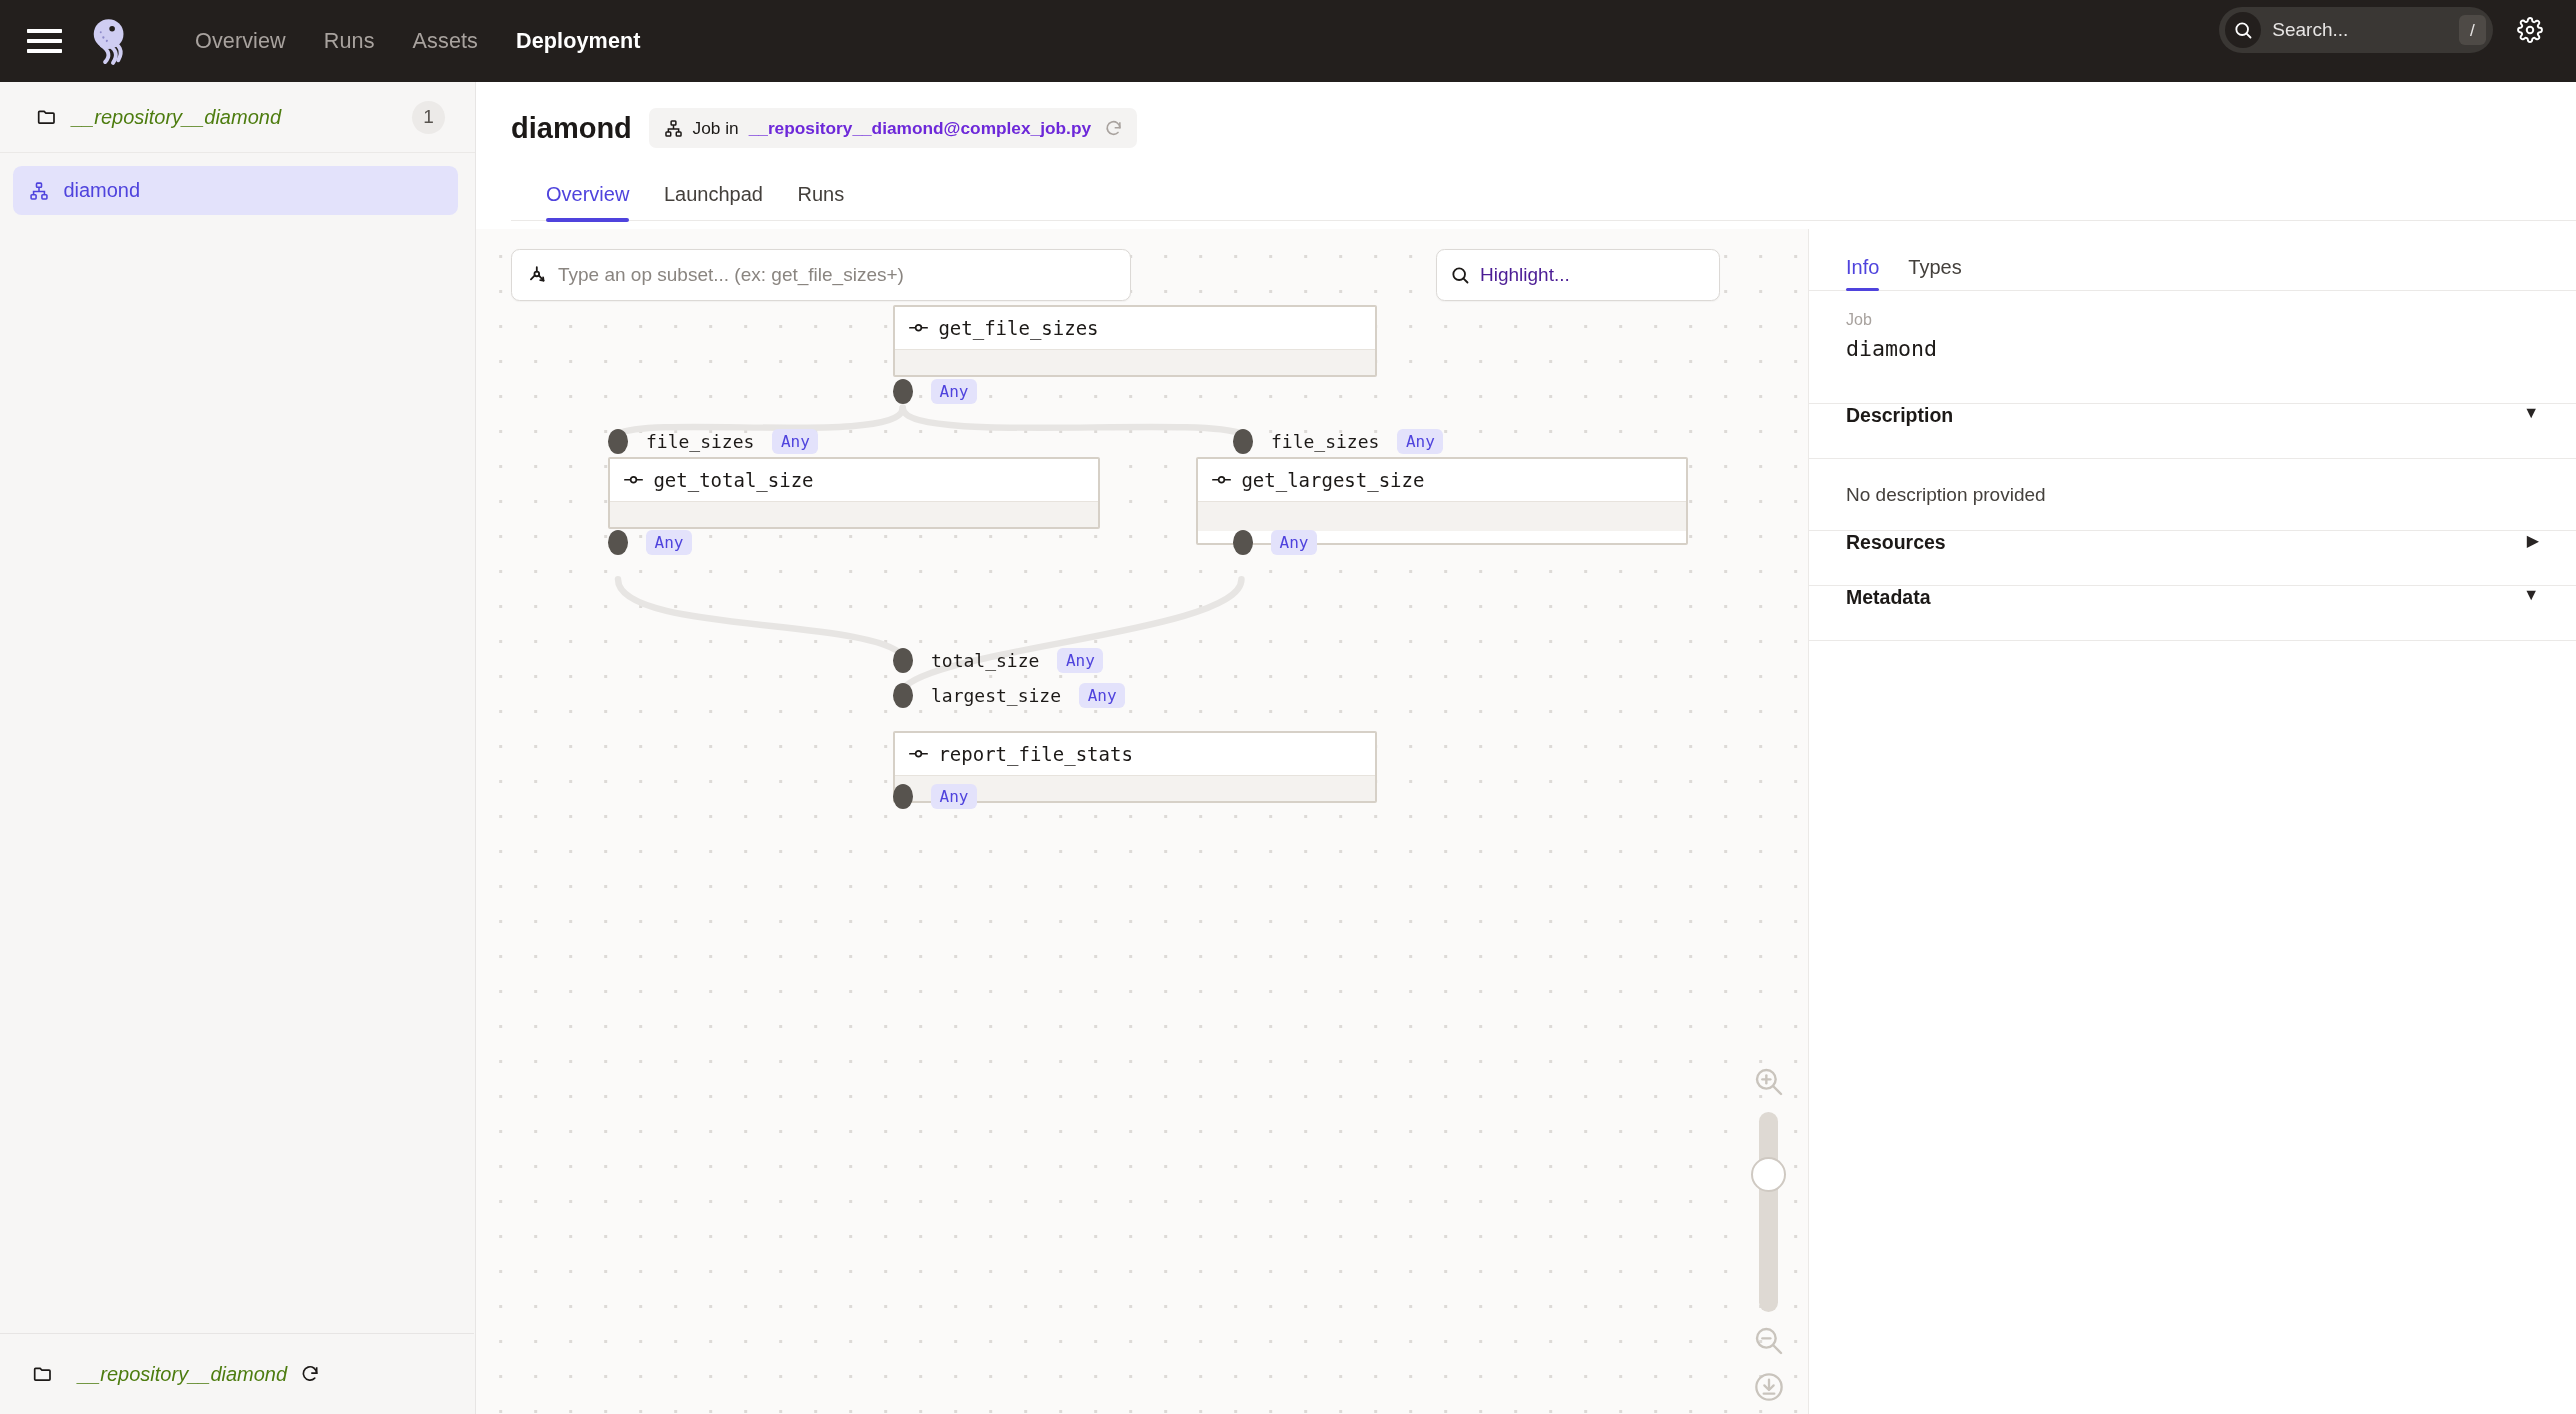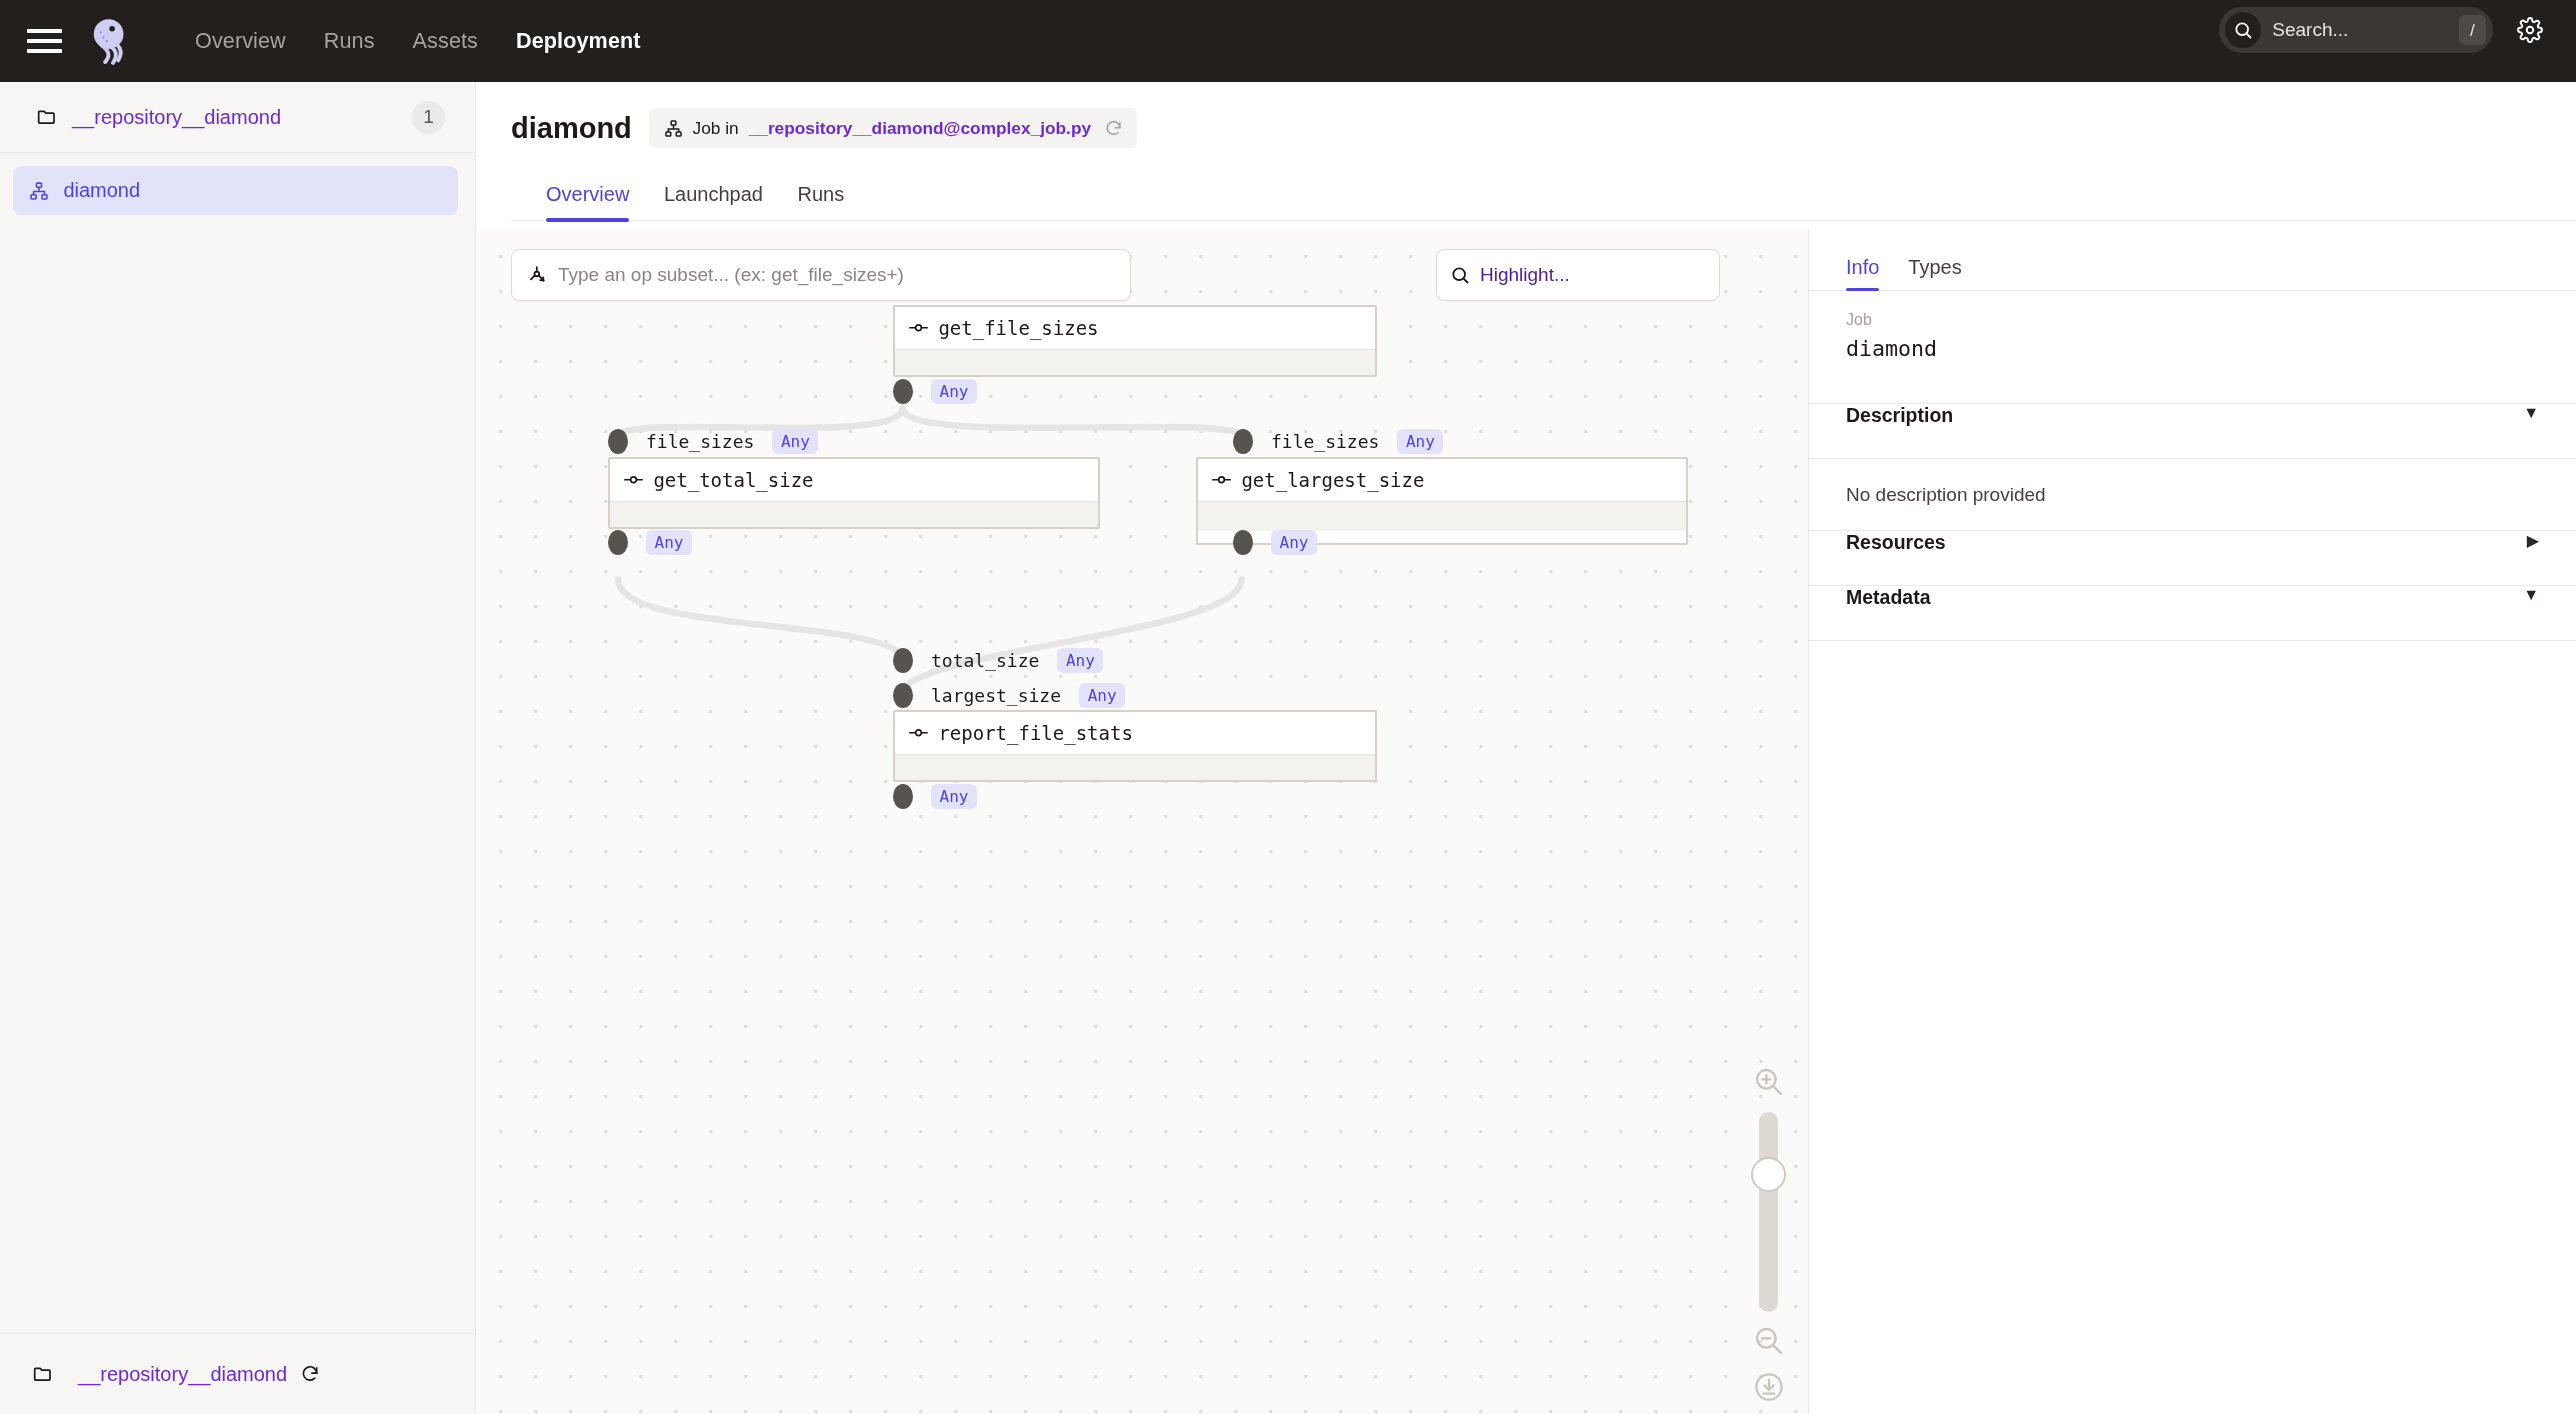--- a/index.html
+++ b/index.html
@@ -53,21 +53,21 @@
   
   .sidebar {
     position: absolute; left: 0; top: 82px; width: 476px; height: 1332px;
     background: #f7f6f5; border-right: 1.4px solid #e7e5e4;
   }
   .repo-row {
     display: flex; align-items: center; height: 71px; padding: 0 30px 0 36px;
     border-bottom: 1.4px solid #ebe9e7; cursor: pointer;
   }
   .repo-icon { width: 21.6px; height: 21.6px; flex: none; }
-  .repo-name { font-size: 20px; color: #6d28d9; margin-left: 14.4px; flex: 1; }
+  .repo-name { font-size: 20px; color: #4d7c0f; margin-left: 14.4px; flex: 1; font-style: italic; }
   .repo-count {
     min-width: 33px; height: 33px; border-radius: 16.6px; background: #eceae8;
     color: #57534e; font-size: 19px; display:flex; align-items:center; justify-content:center;
     padding: 0 10px;
   }
   .job-row {
     display: flex; align-items: center; height: 49px; margin: 13px 17.3px 0 13px;
     padding: 0 16px; border-radius: 8.6px; background: #e3e2fb; cursor: pointer;
   }
   .job-icon { width: 20px; height: 20px; flex: none; }
@@ -410,21 +410,21 @@
       <div class="port" style="left:417px; top:419px;">
         <span class="port-dot"></span>
         <span class="port-label">total_size</span>
         <span class="type-chip">Any</span>
       </div>
       <div class="port" style="left:417px; top:454px;">
         <span class="port-dot"></span>
         <span class="port-label">largest_size</span>
         <span class="type-chip">Any</span>
       </div>
-      <div class="op-node" style="left:417px; top:481px; width:484px; height:72px;">
+      <div class="op-node" style="left:417px; top:502px; width:484px; height:72px;">
         <div class="op-node-head">
           <span style="display:flex;">
             <svg width="19" height="11.5" viewBox="0 0 26 16" fill="none" stroke="#1c1917" stroke-width="2.4">
               <line x1="1" y1="8" x2="8" y2="8" stroke-linecap="round"></line>
               <circle cx="13" cy="8" r="4"></circle>
               <line x1="18" y1="8" x2="25" y2="8" stroke-linecap="round"></line>
             </svg>
           </span>
           <span class="op-node-name">report_file_stats</span>
         </div>

